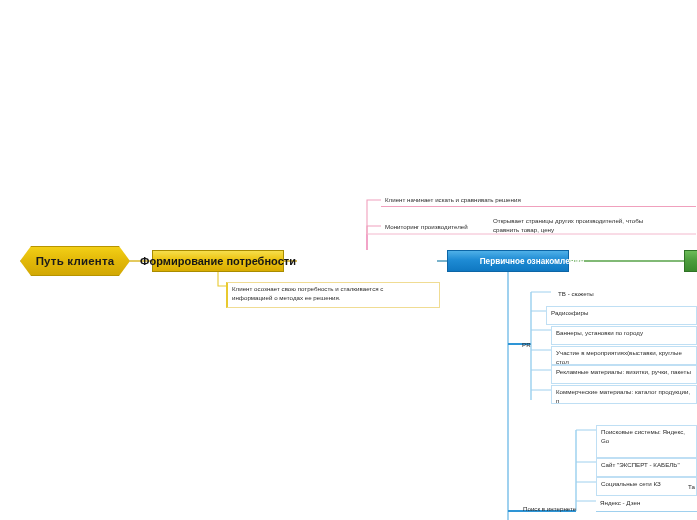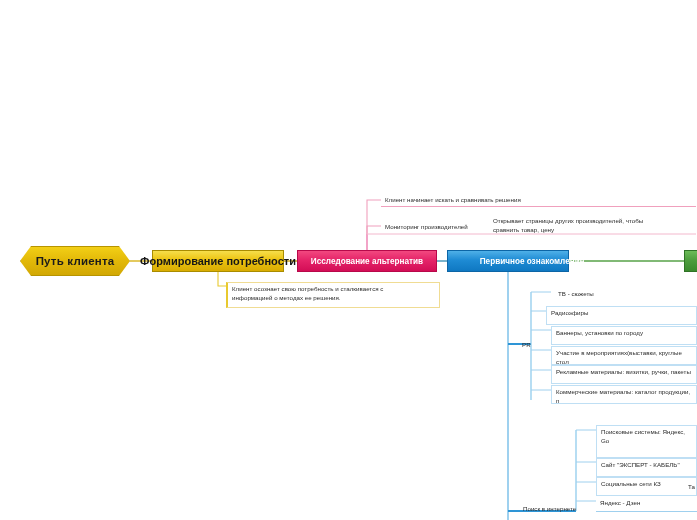--- a/index.html
+++ b/index.html
@@ -109,23 +109,20 @@
   </svg>
 
   <div class="node root-node">
     <span class="lbl">Путь клиента</span>
   </div>
 
   <div class="node gold-node">
     <span class="lbl">Формирование потребности</span>
   </div>
 
-  <div class="node pink-node">
-    <span class="lbl">Исследование альтернатив</span>
-  </div>
 
   <div class="node blue-node">
     <span class="lbl">Первичное ознакомление</span>
   </div>
 
   <div class="node green-node">
     <span class="lbl"></span>
   </div>
 
   <div class="leaf gold-leaf" style="left:226px;top:282px;width:214px;height:26px;">Клиент осознает свою потребность и сталкивается с

